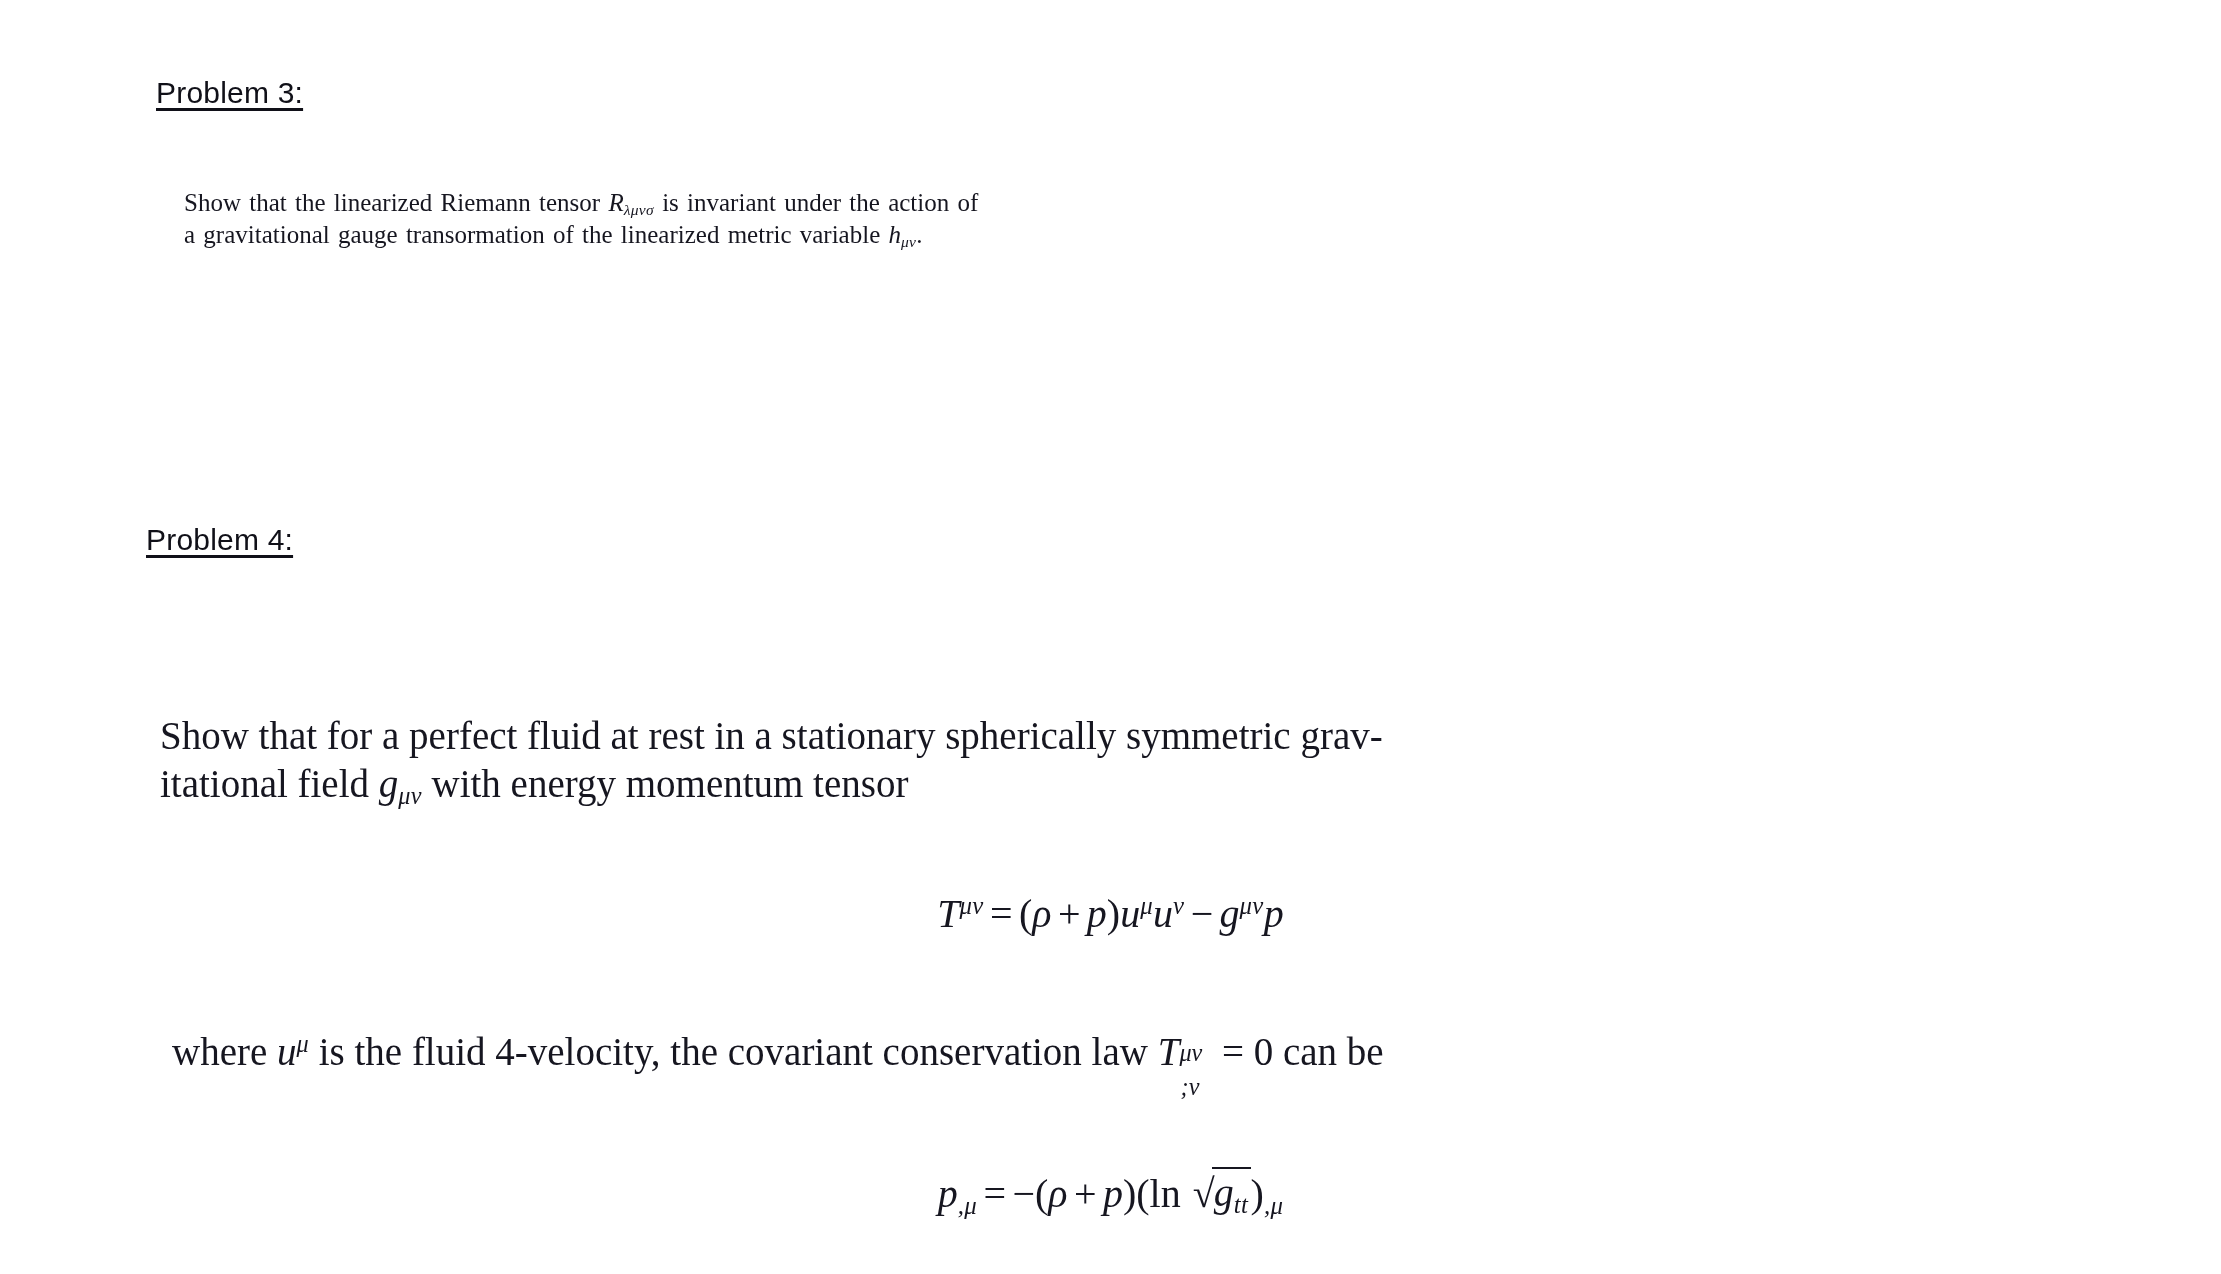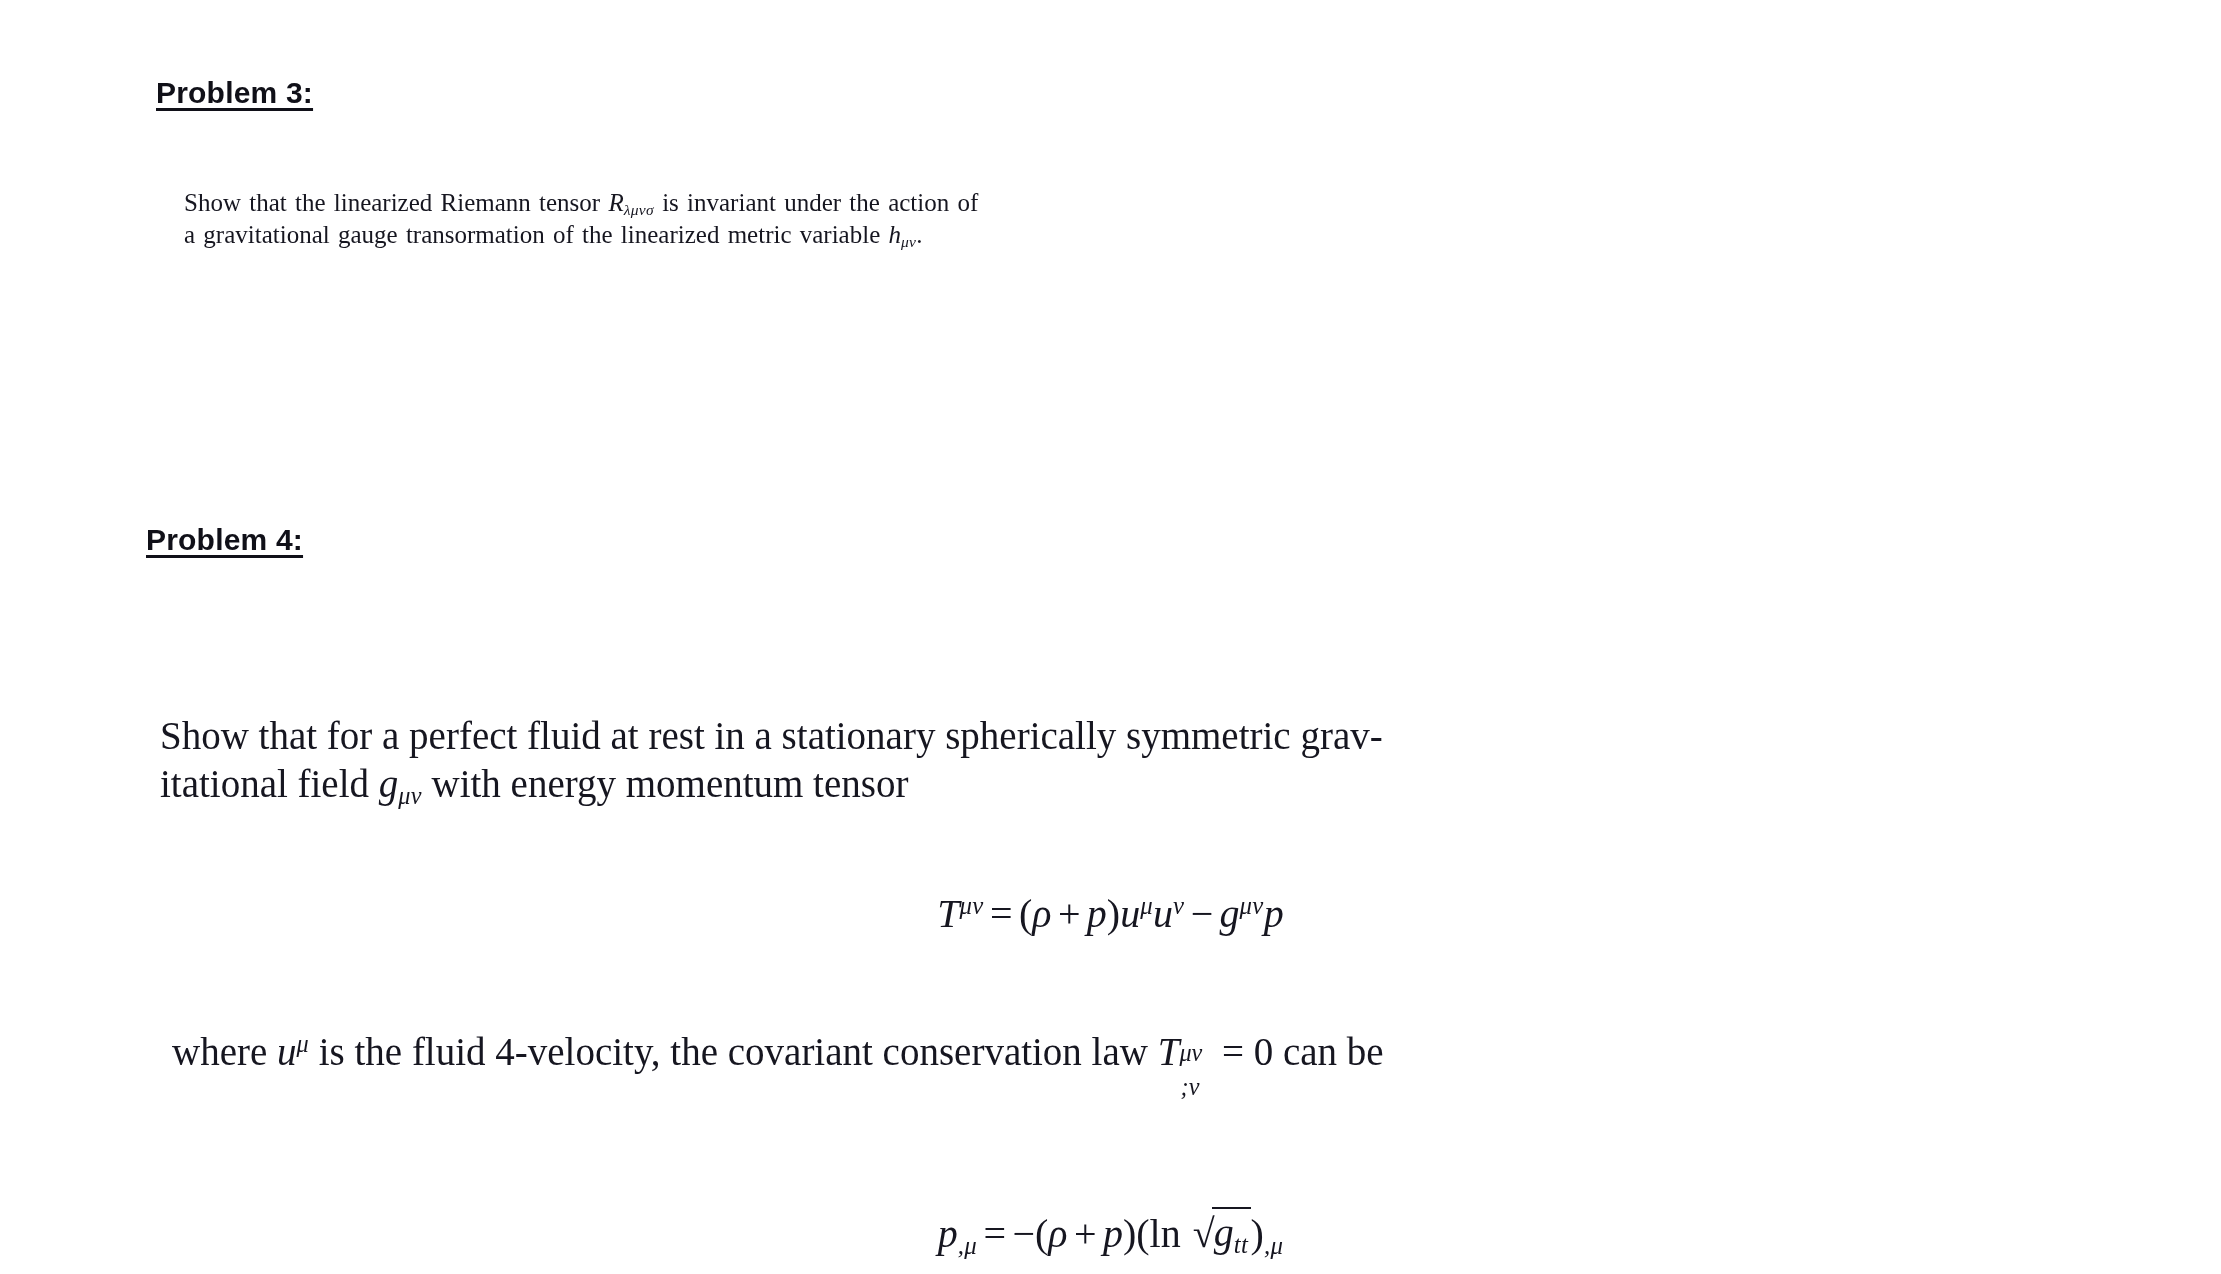--- a/index.html
+++ b/index.html
@@ -17,21 +17,21 @@
   .page {
     position: relative;
     width: 2221px;
     height: 1274px;
     background: #ffffff;
   }
 
   .problem-heading {
     position: absolute;
     font-family: "Liberation Sans", sans-serif;
-    font-weight: bold;
+    font-weight: normal;
     font-size: 30px;
     color: #101018;
     text-decoration: underline;
     text-underline-offset: 5px;
     letter-spacing: 0.2px;
     white-space: nowrap;
   }
 
   #heading-p3 { left: 156px; top: 76px; }
   #heading-p4 { left: 146px; top: 523px; }
@@ -122,21 +122,20 @@
     font-size: 0.62em;
     font-style: italic;
     white-space: nowrap;
   }
   .op { padding: 0 0.16em; }
   .paren { font-style: normal; }
   .sqrt {
     display: inline-block;
     position: relative;
     padding-left: 0.08em;
-    margin-top: 40px;
   }
   .sqrt > .rad { font-style: normal; }
   .sqrt > .arg {
     display: inline-block;
     border-top: 2px solid #161620;
     padding: 0 0.06em 0 0.04em;
     margin-left: -0.06em;
     position: relative;
     top: -1px;
   }

